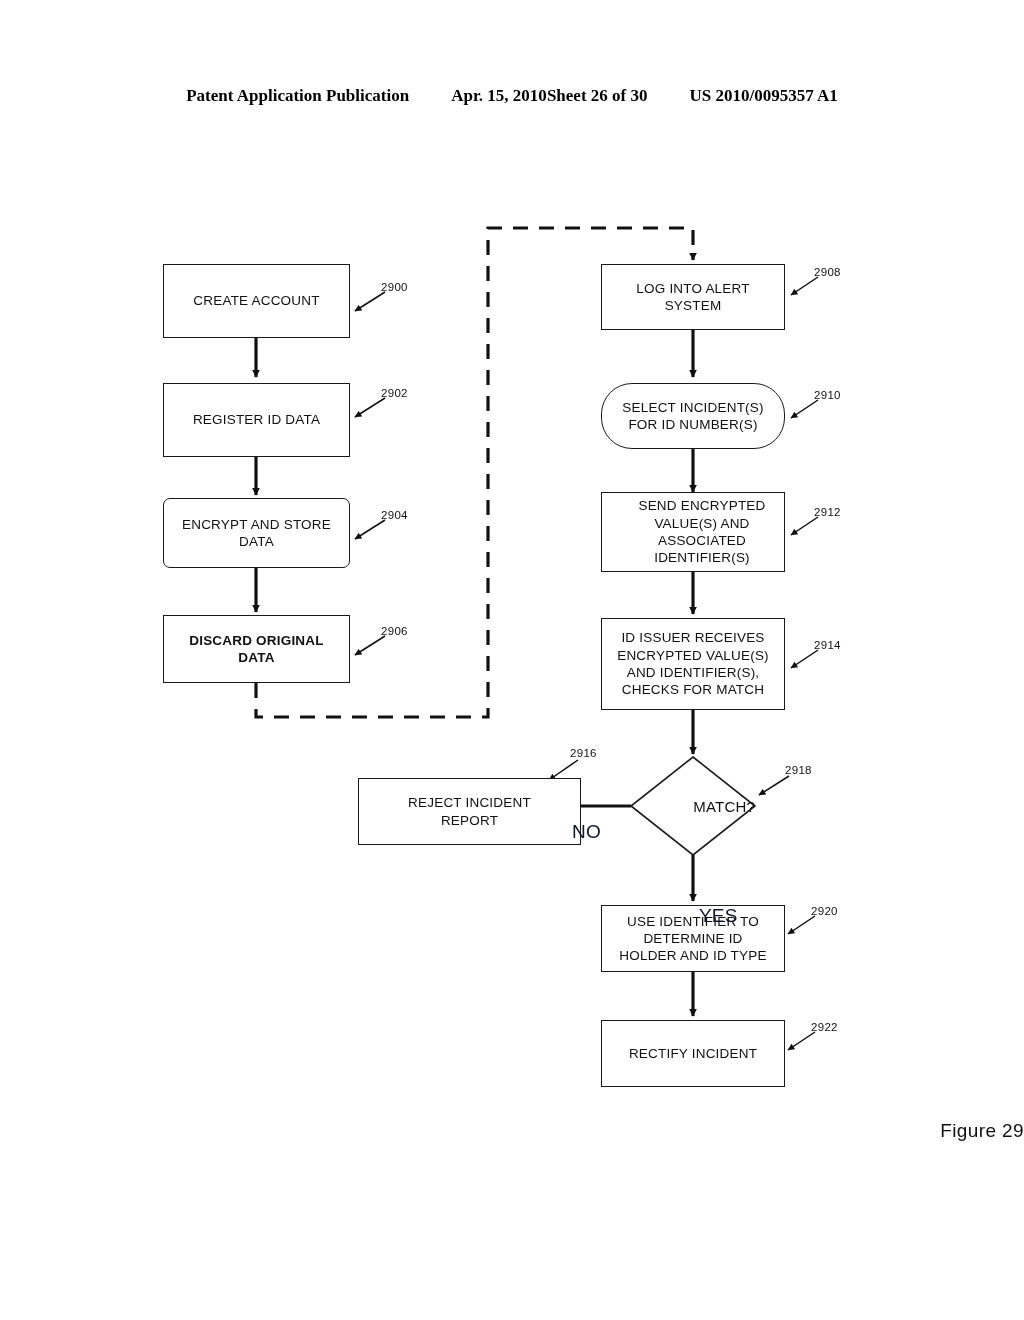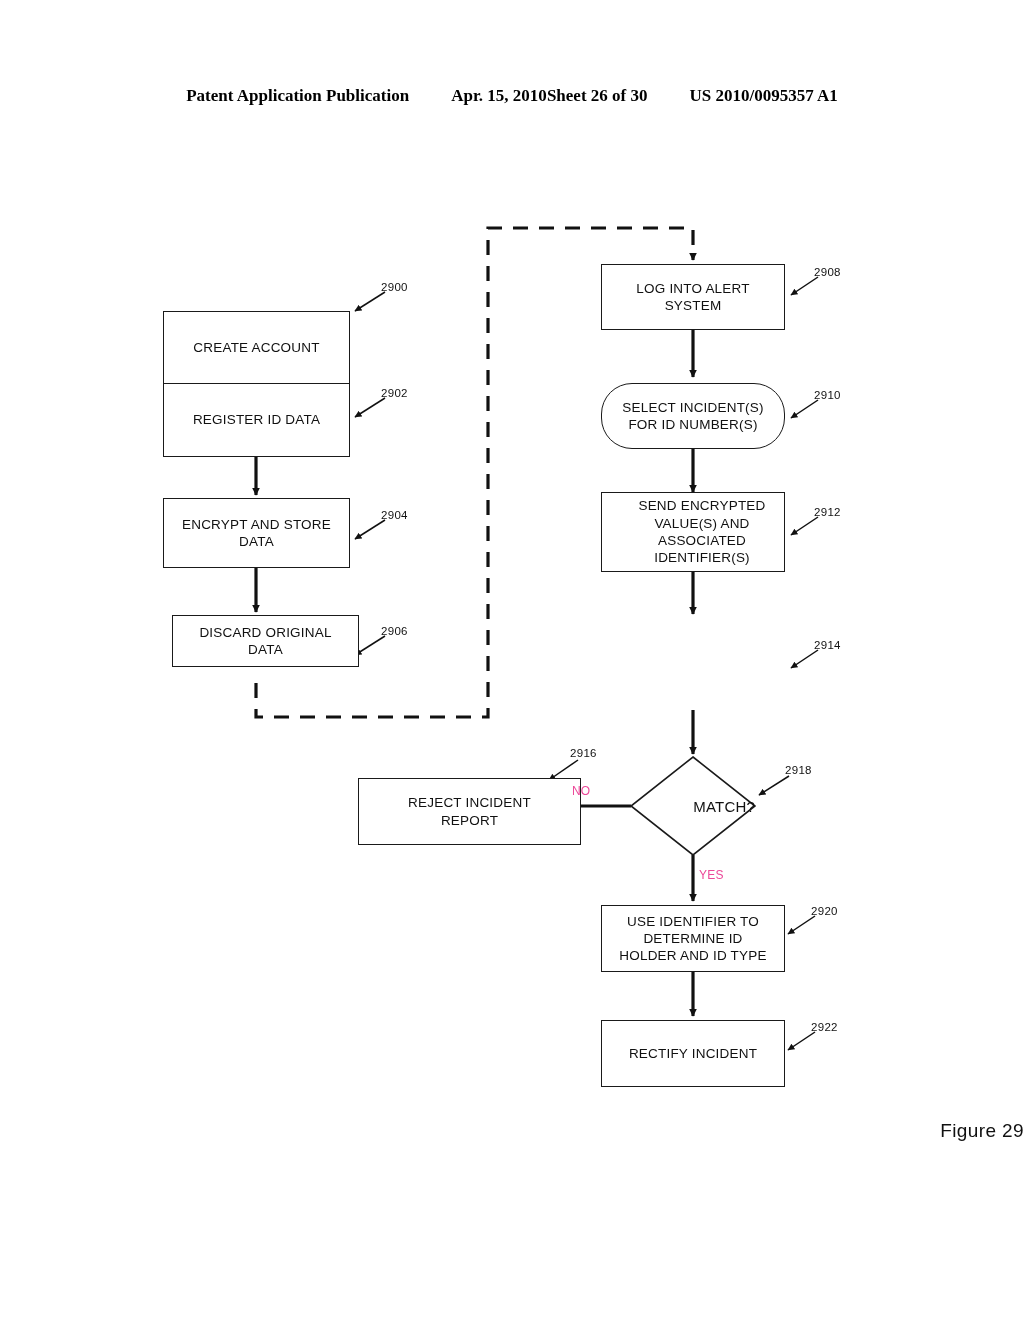--- a/index.html
+++ b/index.html
@@ -82,24 +82,25 @@
     position: absolute;
     font-size: 11.5px;
     letter-spacing: 0.3px;
     color: #111111;
     white-space: nowrap;
   }
 
   
   .branch-label {
     position: absolute;
-    font-size: 12px;
+    font-size: 19px;
     letter-spacing: 0.2px;
-    color: #ec4899;
+    color: #0f172a;
     white-space: nowrap;
+    margin-top: 37px;
   }
 
   
   .caption {
     position: absolute;
     left: 0;
     top: 1120px;
     width: 1024px;
     text-align: right;
     font-size: 19px;
@@ -154,34 +155,34 @@
     <line x1="818" y1="650" x2="791" y2="668" stroke="#111111" stroke-width="1.5" marker-end="url(#arrowLead)"></line>
     <line x1="815" y1="916" x2="788" y2="934" stroke="#111111" stroke-width="1.5" marker-end="url(#arrowLead)"></line>
     <line x1="815" y1="1032" x2="788" y2="1050" stroke="#111111" stroke-width="1.5" marker-end="url(#arrowLead)"></line>
 
     <line x1="578" y1="760" x2="549" y2="780" stroke="#111111" stroke-width="1.5" marker-end="url(#arrowLead)"></line>
     <line x1="789" y1="776" x2="759" y2="795" stroke="#111111" stroke-width="1.5" marker-end="url(#arrowLead)"></line>
 
     <polygon points="693,757 755,806 693,855 631,806" fill="#ffffff" stroke="#1a1a1a" stroke-width="1.6"></polygon>
   </svg>
 
-  <div class="node" style="left:163px; top:264px; width:187px; height:74px;margin-top:47px;">
+  <div class="node" style="left:163px; top:264px; width:187px; height:74px;">
     <span>CREATE ACCOUNT</span>
   </div>
 
   <div class="node" style="left:163px; top:383px; width:187px; height:74px;">
     <span>REGISTER ID DATA</span>
   </div>
 
-  <div class="node" style="left:163px; top:498px; width:187px; height:70px;">
+  <div class="node" style="left:163px; top:498px; width:187px; height:70px;border-radius:7px;">
     <span>ENCRYPT AND STORE
 DATA</span>
   </div>
 
-  <div class="node" style="left:172px; top:615px; width:187px; height:52px;">
+  <div class="node" style="left:163px; top:615px; width:187px; height:68px;font-weight:bold;">
     <span>DISCARD ORIGINAL
 DATA</span>
   </div>
 
   <div class="node" style="left:601px; top:264px; width:184px; height:66px;">
     <span>LOG INTO ALERT
 SYSTEM</span>
   </div>
 
   <div class="node" style="left:601px; top:383px; width:184px; height:66px;border-radius:31px;">
@@ -189,20 +190,26 @@
 FOR ID NUMBER(S)</span>
   </div>
 
   <div class="node" style="left:601px; top:492px; width:184px; height:80px;padding-left:22px;">
     <span>SEND ENCRYPTED
 VALUE(S) AND
 ASSOCIATED
 IDENTIFIER(S)</span>
   </div>
 
+  <div class="node" style="left:601px; top:618px; width:184px; height:92px;">
+    <span>ID ISSUER RECEIVES
+ENCRYPTED VALUE(S)
+AND IDENTIFIER(S),
+CHECKS FOR MATCH</span>
+  </div>
 
   <div class="node" style="left:358px; top:778px; width:223px; height:67px;">
     <span>REJECT INCIDENT
 REPORT</span>
   </div>
 
   <div class="diamond-wrap" style="left:631px; top:757px; width:124px; height:98px;">
     <span class="diamond-label">MATCH?</span>
   </div>
 

